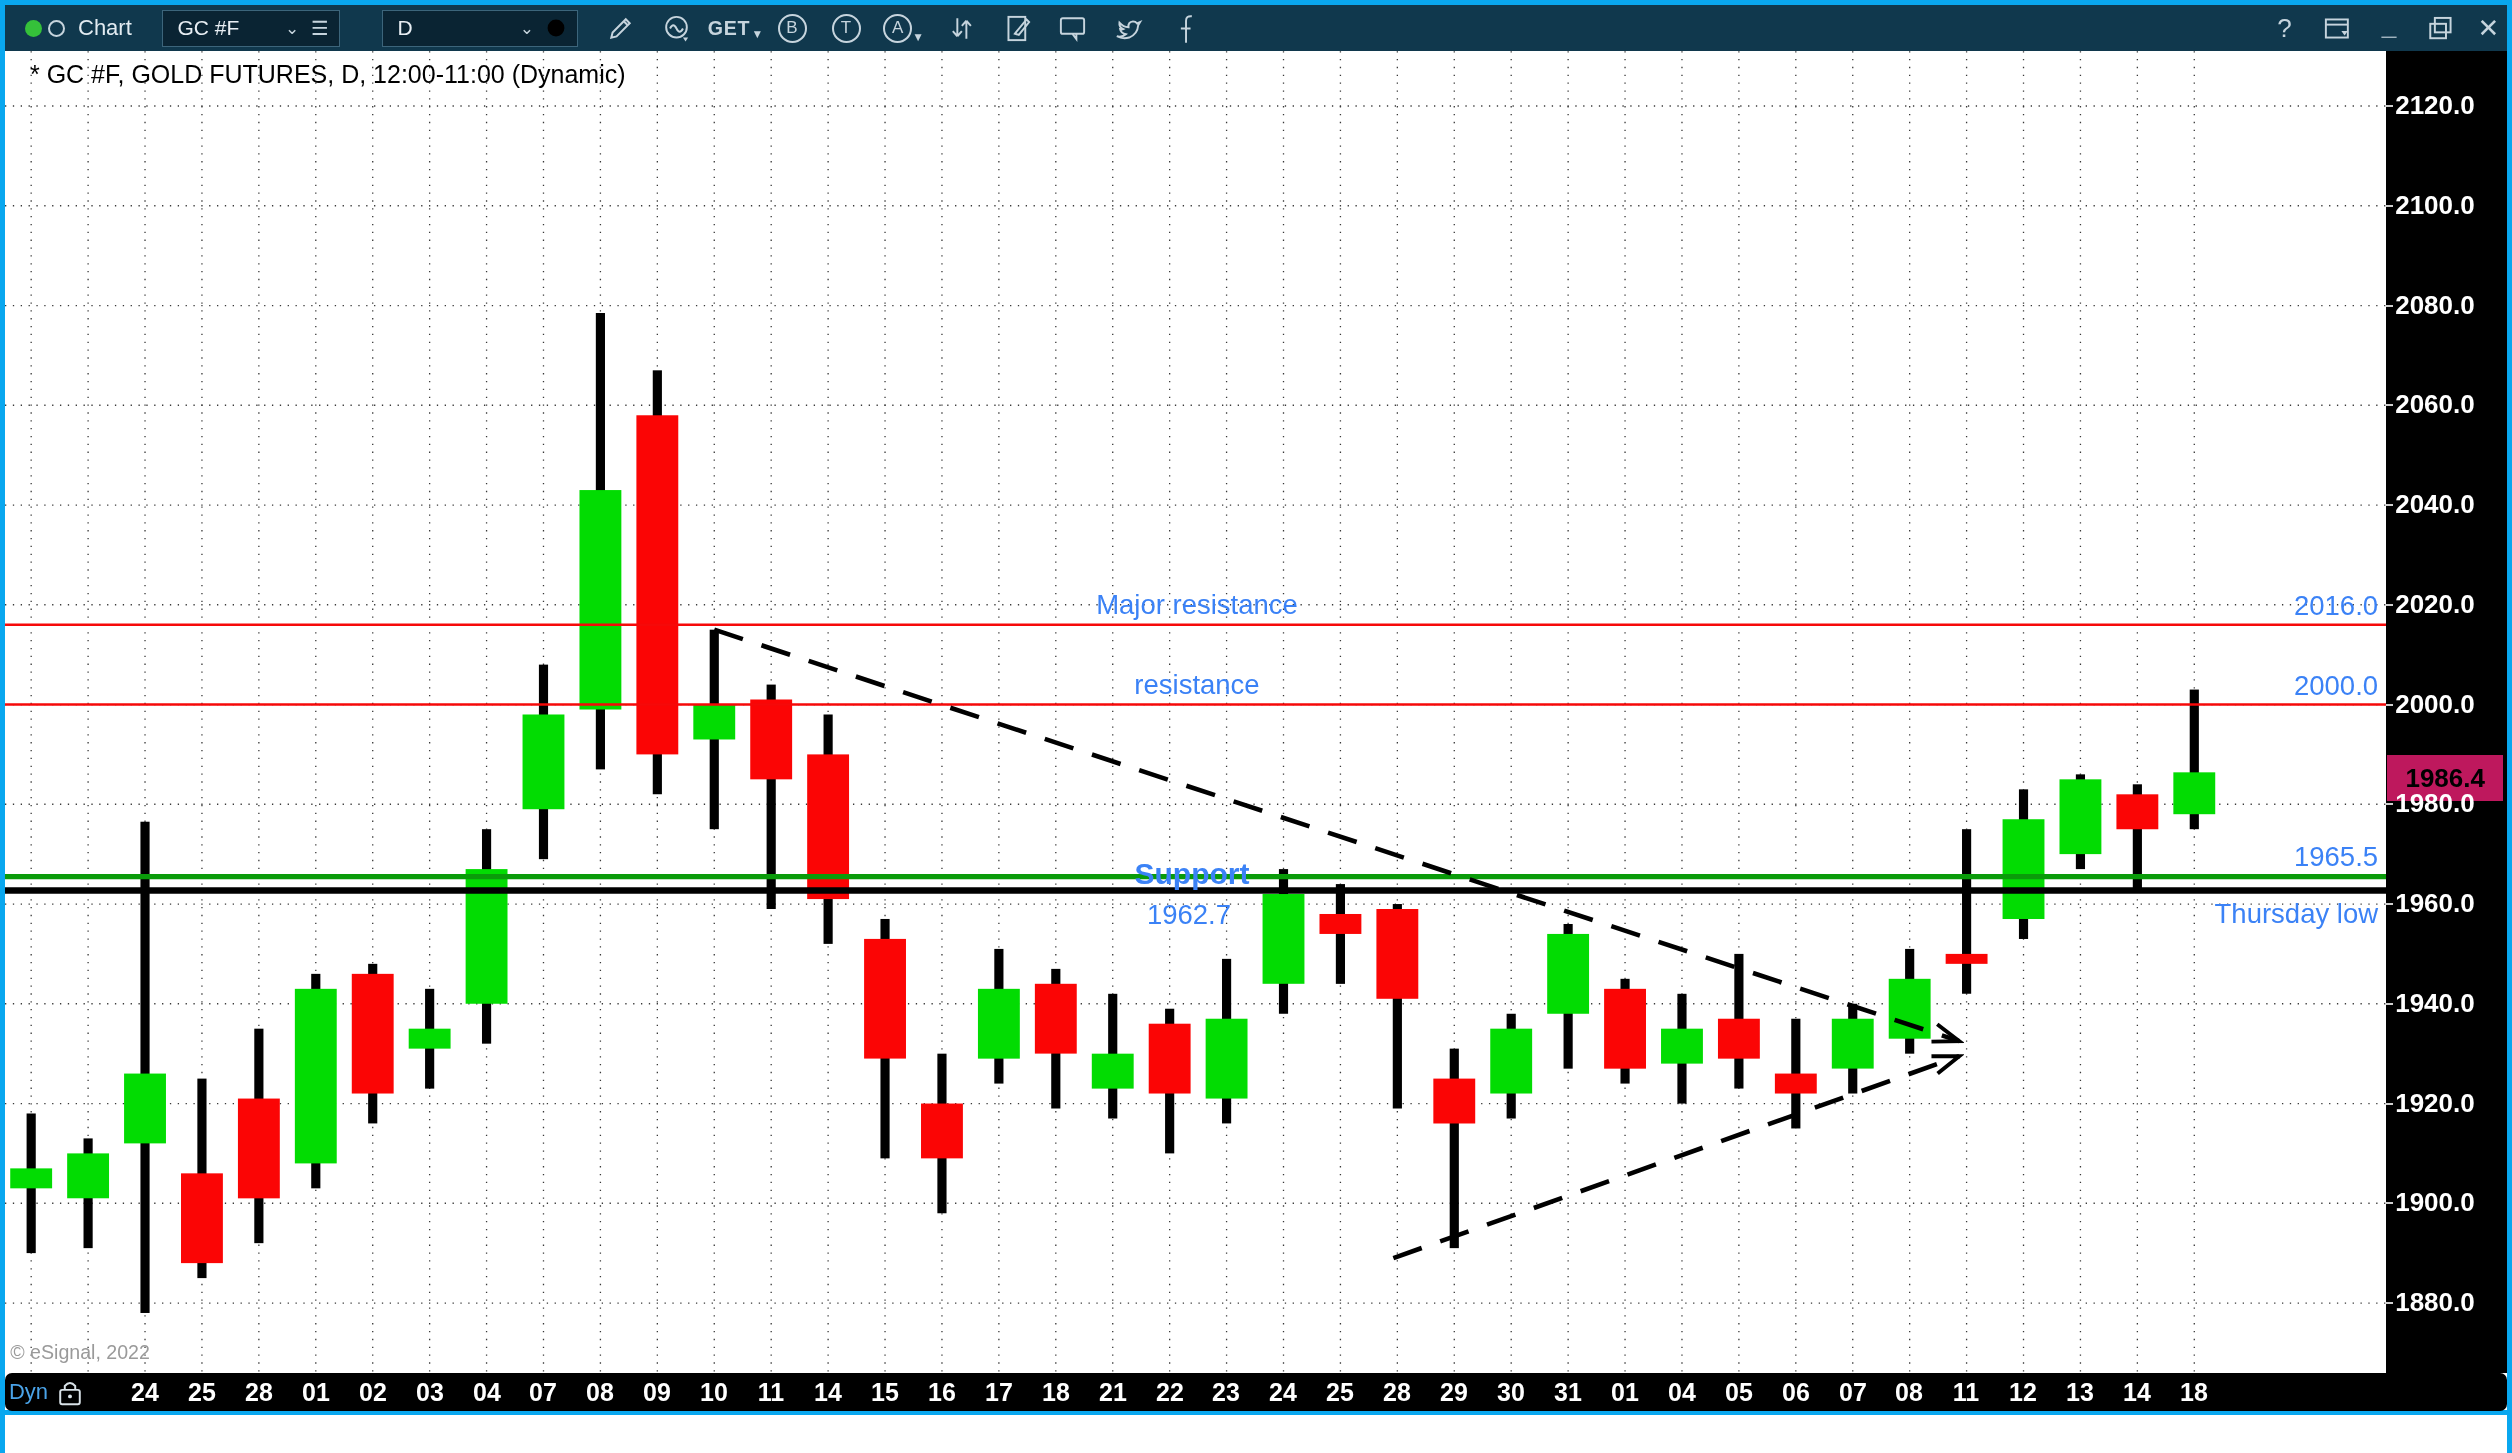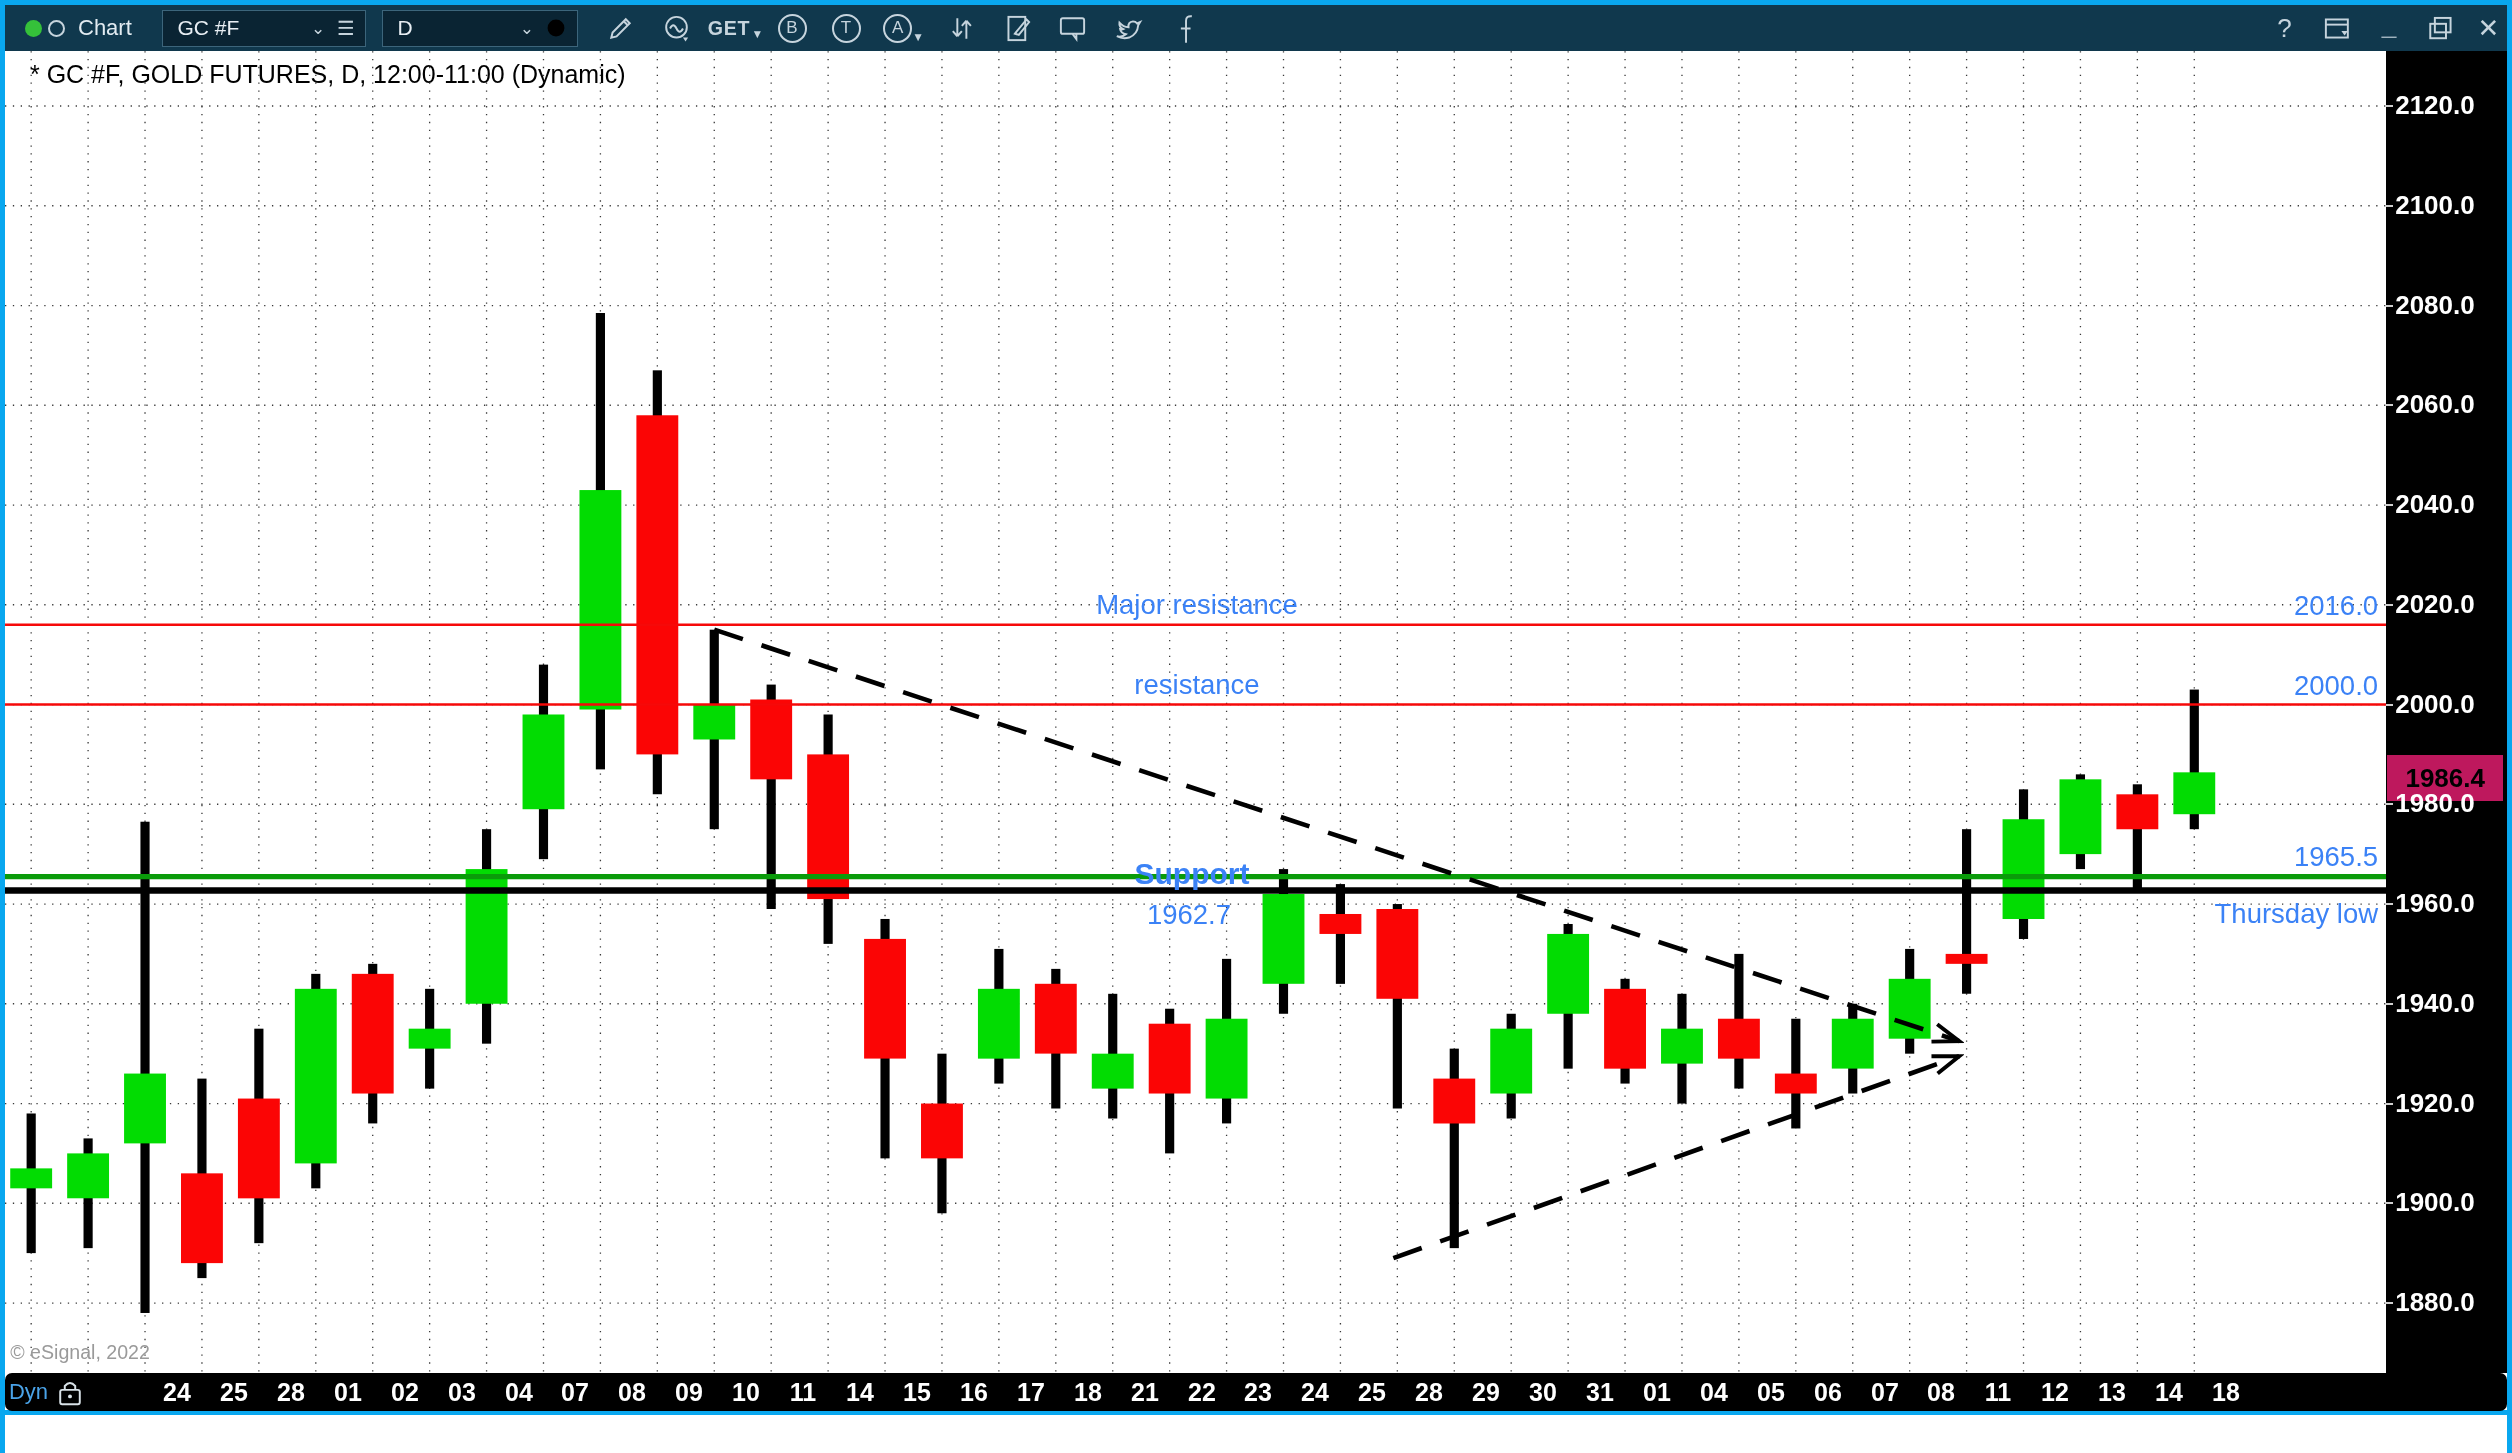--- a/index.html
+++ b/index.html
@@ -31,21 +31,21 @@
   .ann.center{transform:translateX(-50%);}
   .ann.right{right:7.9px;text-align:right;}
   .ann-support{font-weight:bold;font-size:30px;}
   .paxis{position:absolute;right:0;top:0;width:121px;height:1322px;background:#000;}
   .ptick{position:absolute;left:9.2px;font-size:26px;font-weight:bold;color:#fff;line-height:31px;}
   .ptick-dash{position:absolute;left:0;width:6.5px;height:2px;background:#cfcfcf;}
   .lastprice{position:absolute;left:1.3px;right:3.9px;height:46px;background:#be185d;color:#000;
              font-size:26px;font-weight:bold;display:flex;align-items:center;justify-content:center;}
   .daxis{position:absolute;left:0;top:1322px;width:2502px;height:38px;background:#000;border-radius:7px;}
   .dlabel{position:absolute;top:0;transform:translateX(-50%);color:#fff;font-size:25px;
-          font-weight:bold;line-height:38px;margin-left:32px;}
+          font-weight:bold;line-height:38px;}
   .dyn-label{position:absolute;left:3.9px;top:0;color:#4aa3e8;font-size:22px;line-height:38px;}
   .lock{position:absolute;left:50px;top:5.2px;}
   
   .blueline{width:100%;height:5.2px;background:#09a7ef;}
   .statusbar{position:relative;width:100%;height:38px;background:#a7a7a7;}
   .timestamp{position:absolute;right:14.4px;top:0;line-height:38px;font-size:23.6px;font-weight:bold;color:#0d0d0d;}
 </style>
 </head>
 <body>
 
@@ -53,21 +53,21 @@
 
   <div class="toolbar">
     <div class="tb-item" style="left:19.6px;">
       <span class="circle-ind" id="ind1" style="background: rgb(53, 193, 58);"></span>
     </div>
     <div class="tb-item" style="left:43px;">
       <span class="circle-ind" style="border:2px solid #c6d4dd;"></span>
     </div>
     <div class="tb-item app-label" style="left:73px;">Chart</div>
 
-    <div class="dropdown" style="left:157px;width:204px;padding:0 10.5px 0 14.4px;">
+    <div class="dropdown" style="left:157px;width:178px;padding:0 10.5px 0 14.4px;">
       <span>GC #F</span>
       <span class="dd-chevron">⌄</span>
       <span style="font-size:19.6px;margin-left:11.8px;color:#c6d4dd;">☰</span>
     </div>
 
     <div class="dropdown" style="left:377px;width:196px;padding:0 10.5px 0 14.4px;">
       <span>D</span>
       <span class="dd-chevron">⌄</span>
       <svg width="22" height="22" viewBox="0 0 34 34" style="margin-left:10.5px;">
         <circle cx="17" cy="17" r="13"></circle>

